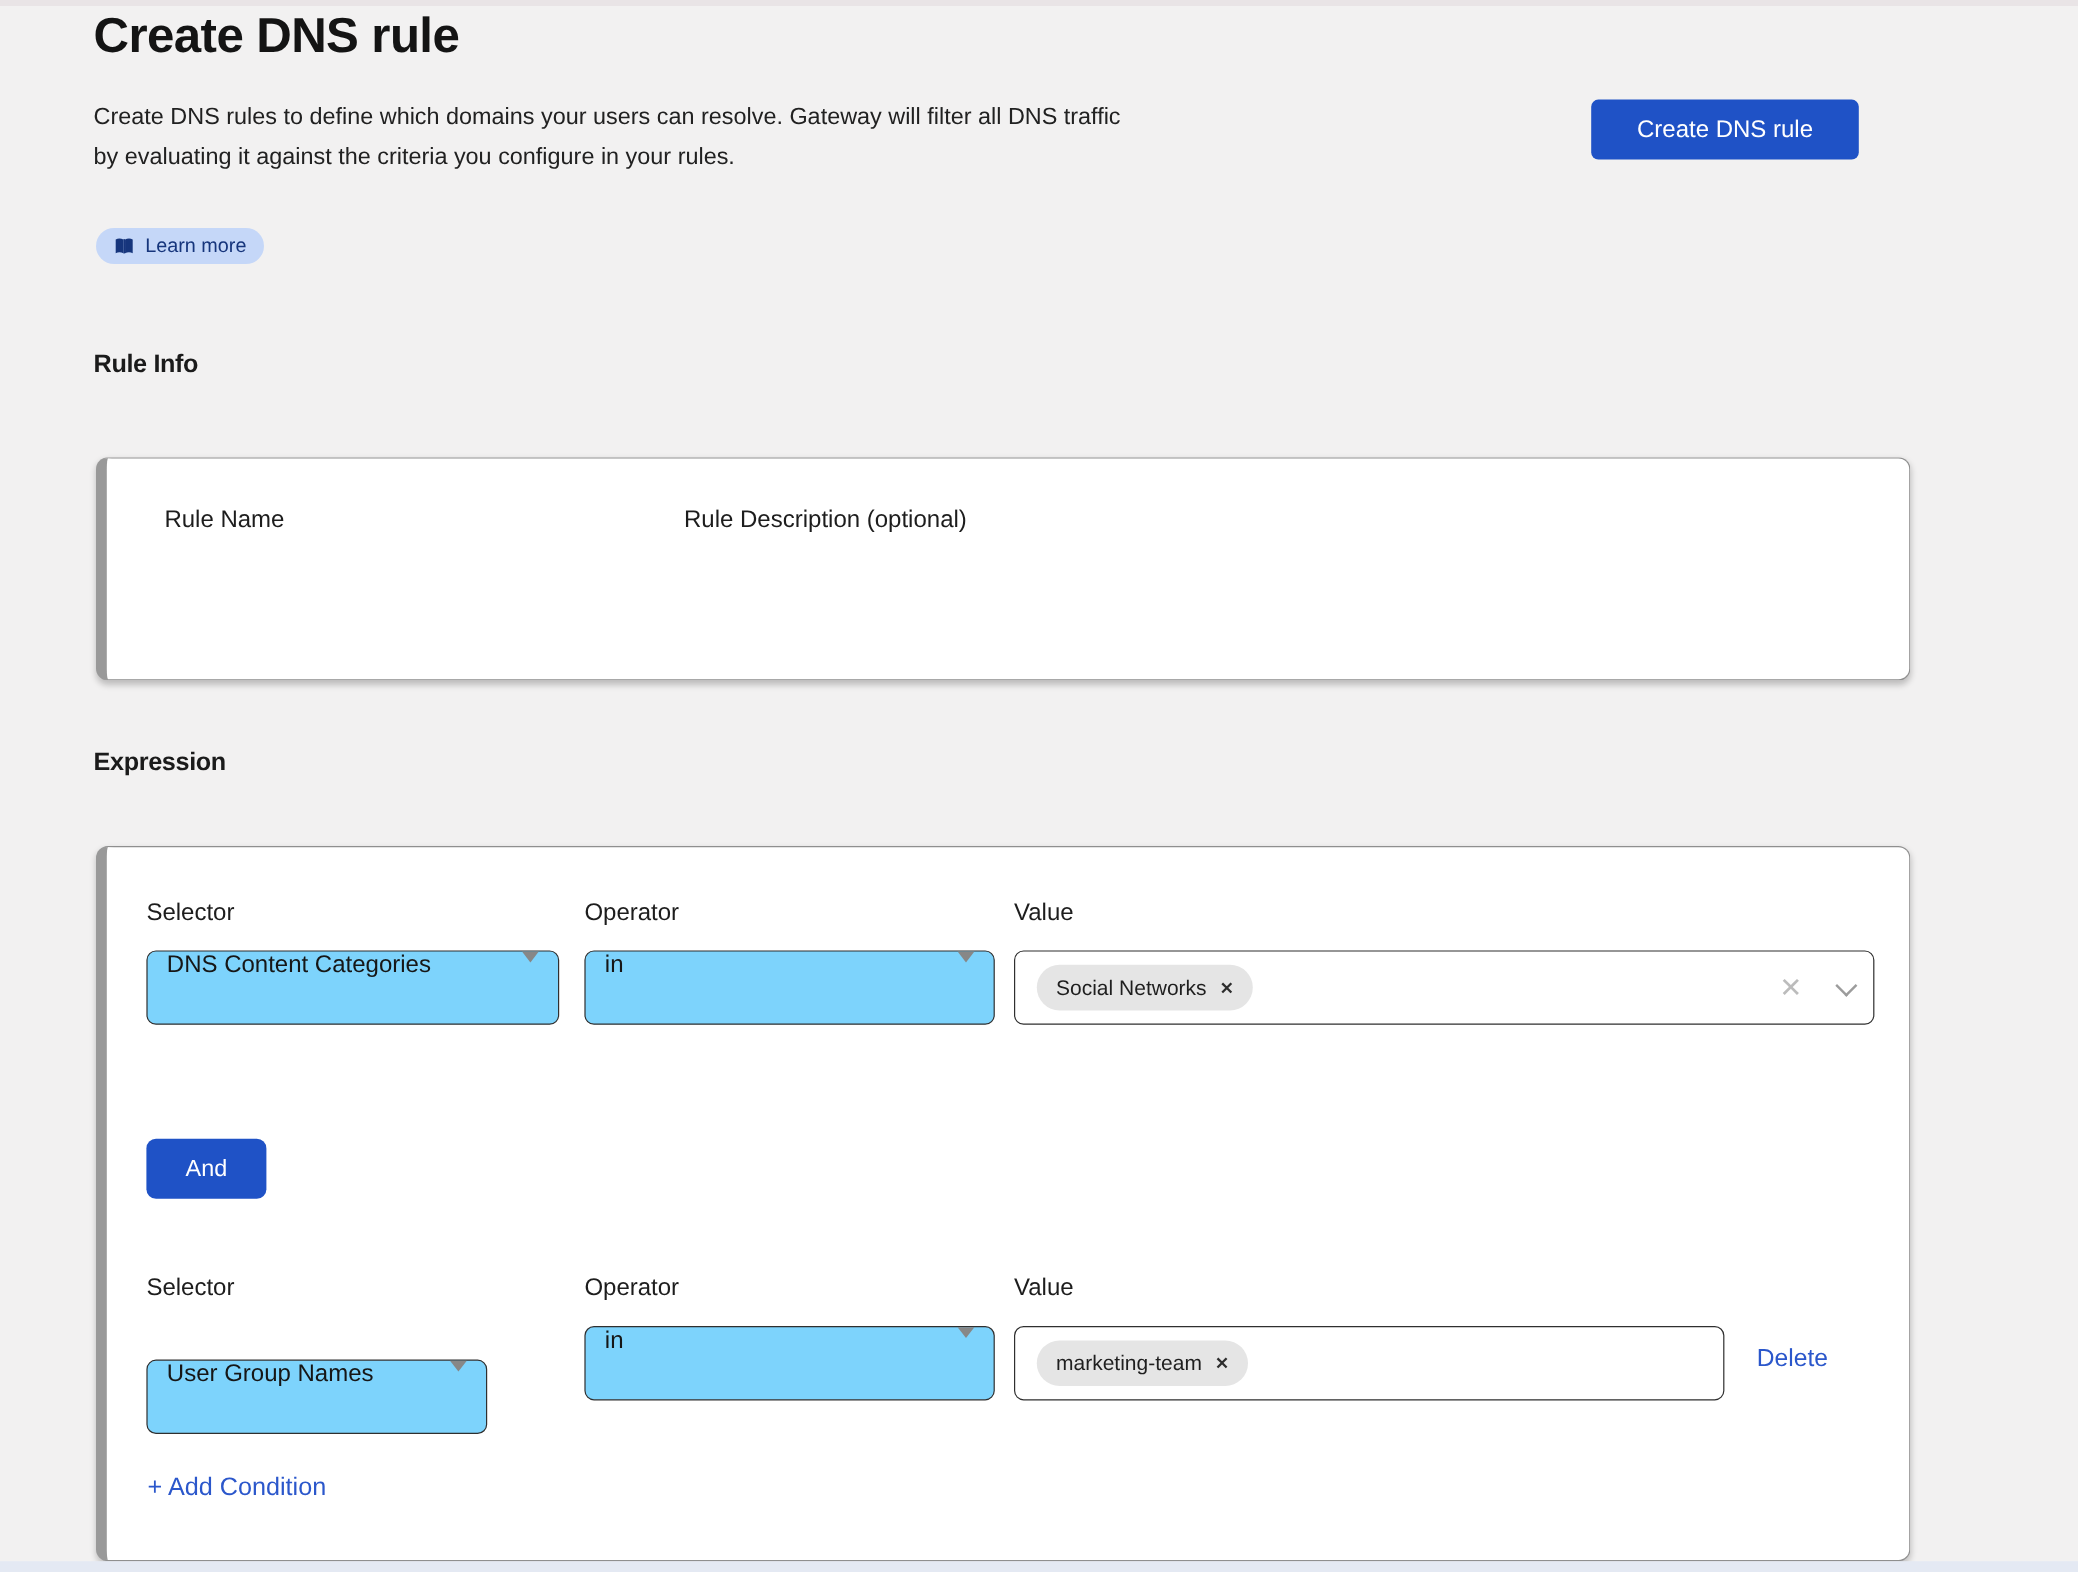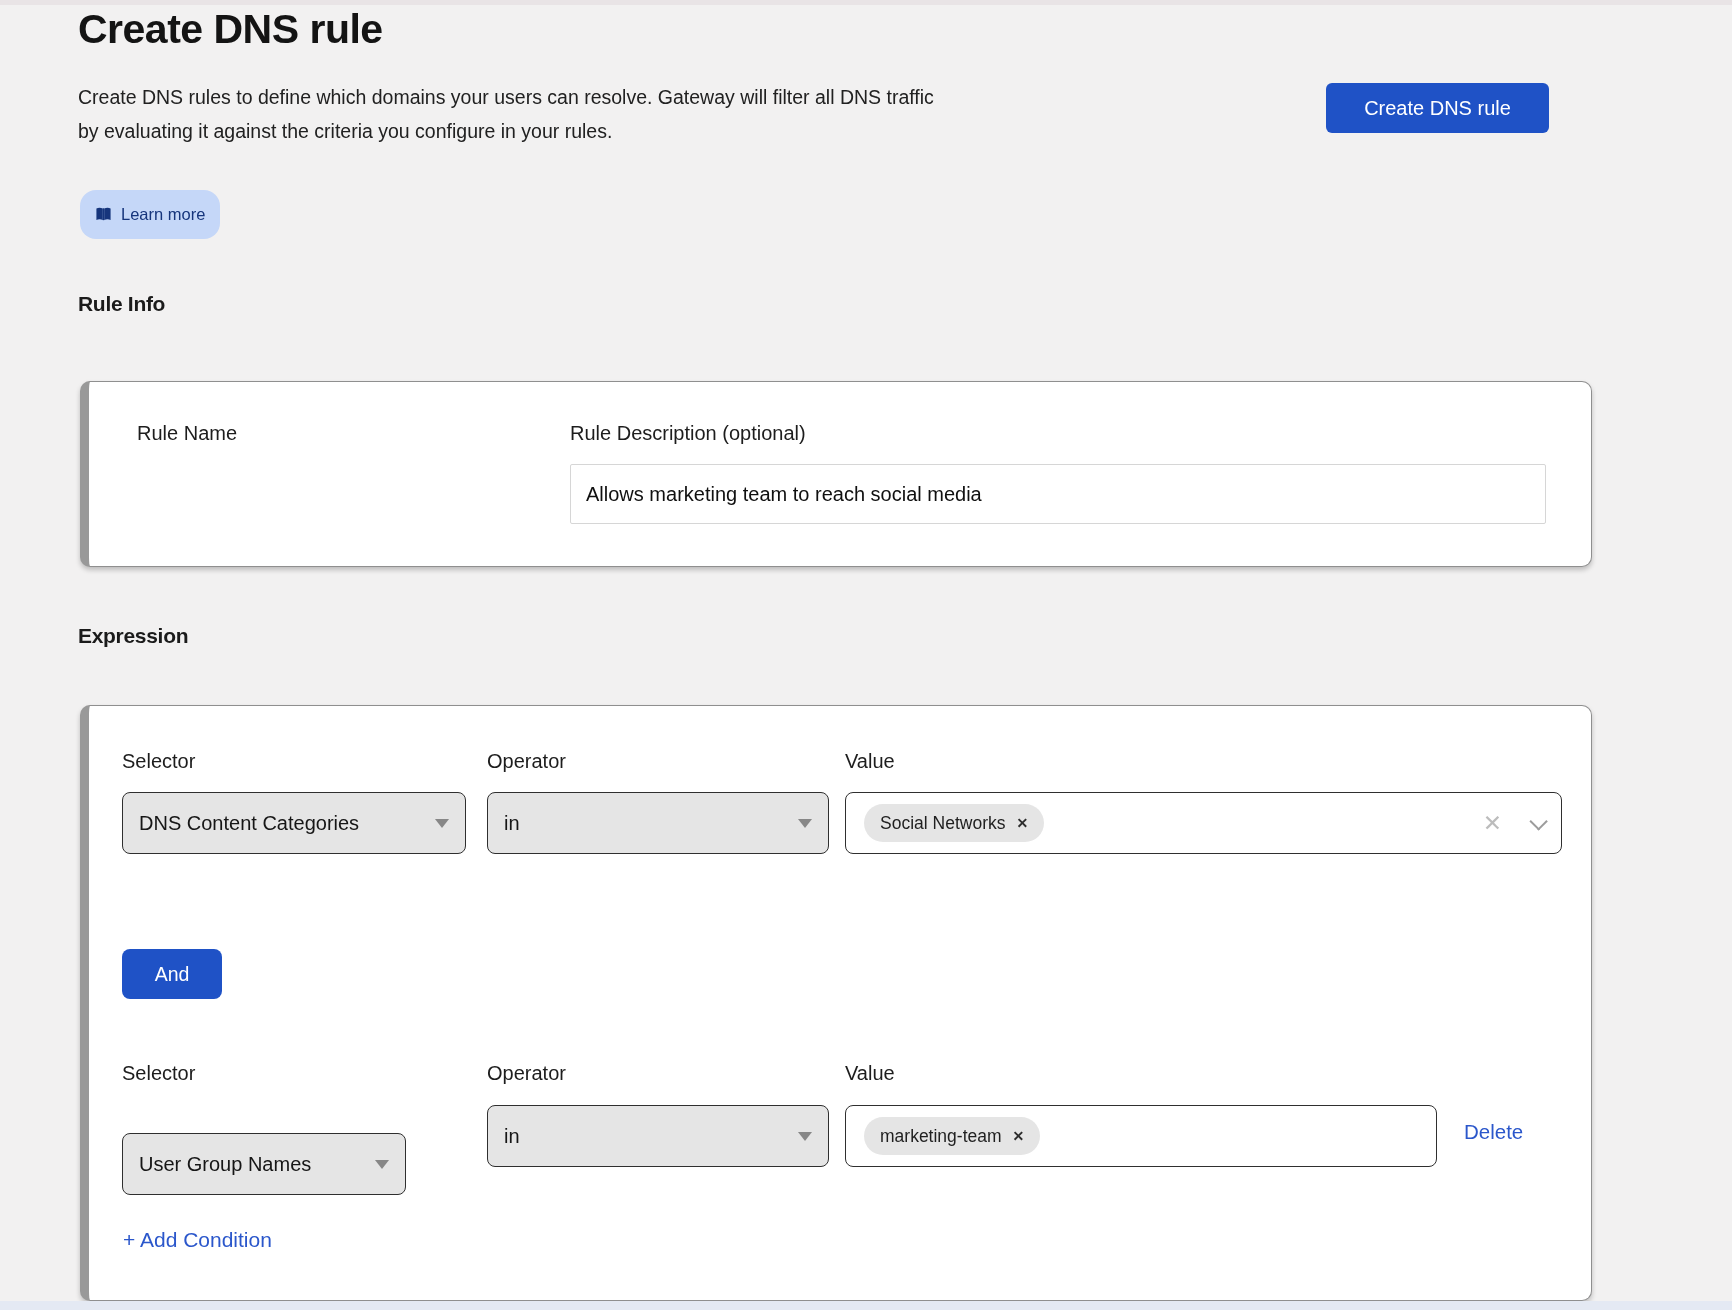--- a/index.html
+++ b/index.html
@@ -21,21 +21,21 @@
   }
   .page-title {
     position:absolute; left:78px; top:6px;
     font-size:41px; font-weight:700; letter-spacing:-0.5px; color:#141414;
   }
   .description {
     position:absolute; left:78px; top:80px; width:920px;
     font-size:19.5px; line-height:34px; color:#212121;
   }
   .learn-more {
-    position:absolute; left:80px; top:190px; height:49px;
+    position:absolute; left:80px; top:190px; height:30px;
     display:inline-flex; align-items:center; gap:9px;
     background:#c5d7f8; color:#16357c;
     border-radius:16px; padding:0 15px;
     font-size:16.5px; cursor:pointer;
   }
   .learn-more svg { display:block; }
   .btn-primary {
     background:#1f52c6; color:#ffffff; border:none; cursor:pointer;
     font-family:"Liberation Sans", sans-serif;
   }
@@ -73,21 +73,21 @@
   .ri-desc-input { left:481px; top:82px; width:976px; }
   
   .lbl-sel-1 { left:33px;  top:44px; }
   .lbl-op-1  { left:398px; top:44px; }
   .lbl-val-1 { left:756px; top:44px; }
   .lbl-sel-2 { left:33px;  top:356px; }
   .lbl-op-2  { left:398px; top:356px; }
   .lbl-val-2 { left:756px; top:356px; }
   .select-box {
     height:62px; border:1.5px solid #2f2f2f; border-radius:8px;
-    background:#e5e5e5; display:flex; align-items:center;
+    background:#7dd3fc; display:flex; align-items:flex-start;
     justify-content:space-between; padding:0 16px;
     font-size:20px; color:#161616; cursor:pointer;
   }
   .caret {
     width:0; height:0;
     border-left:7px solid transparent; border-right:7px solid transparent;
     border-top:9px solid #878787;
   }
   .sel-1 { left:33px;  top:86px;  width:344px; }
   .op-1  { left:398px; top:86px;  width:342px; }
@@ -140,21 +140,20 @@
   <span>Learn more</span>
 </div>
 
 <button class="btn-primary create-btn">Create DNS rule</button>
 
 <h2 class="section-heading" id="rule-info-heading">Rule Info</h2>
 
 <div class="card" id="rule-info-card">
   <div class="field-label ri-name-label">Rule Name</div>
   <div class="field-label ri-desc-label">Rule Description (optional)</div>
-  <input class="text-input ri-desc-input" value="Allows marketing team to reach social media" style="">
 </div>
 
 <h2 class="section-heading" id="expression-heading">Expression</h2>
 
 <div class="card" id="expression-card">
 
   <div class="field-label lbl-sel-1">Selector</div>
   <div class="field-label lbl-op-1">Operator</div>
   <div class="field-label lbl-val-1">Value</div>
 

